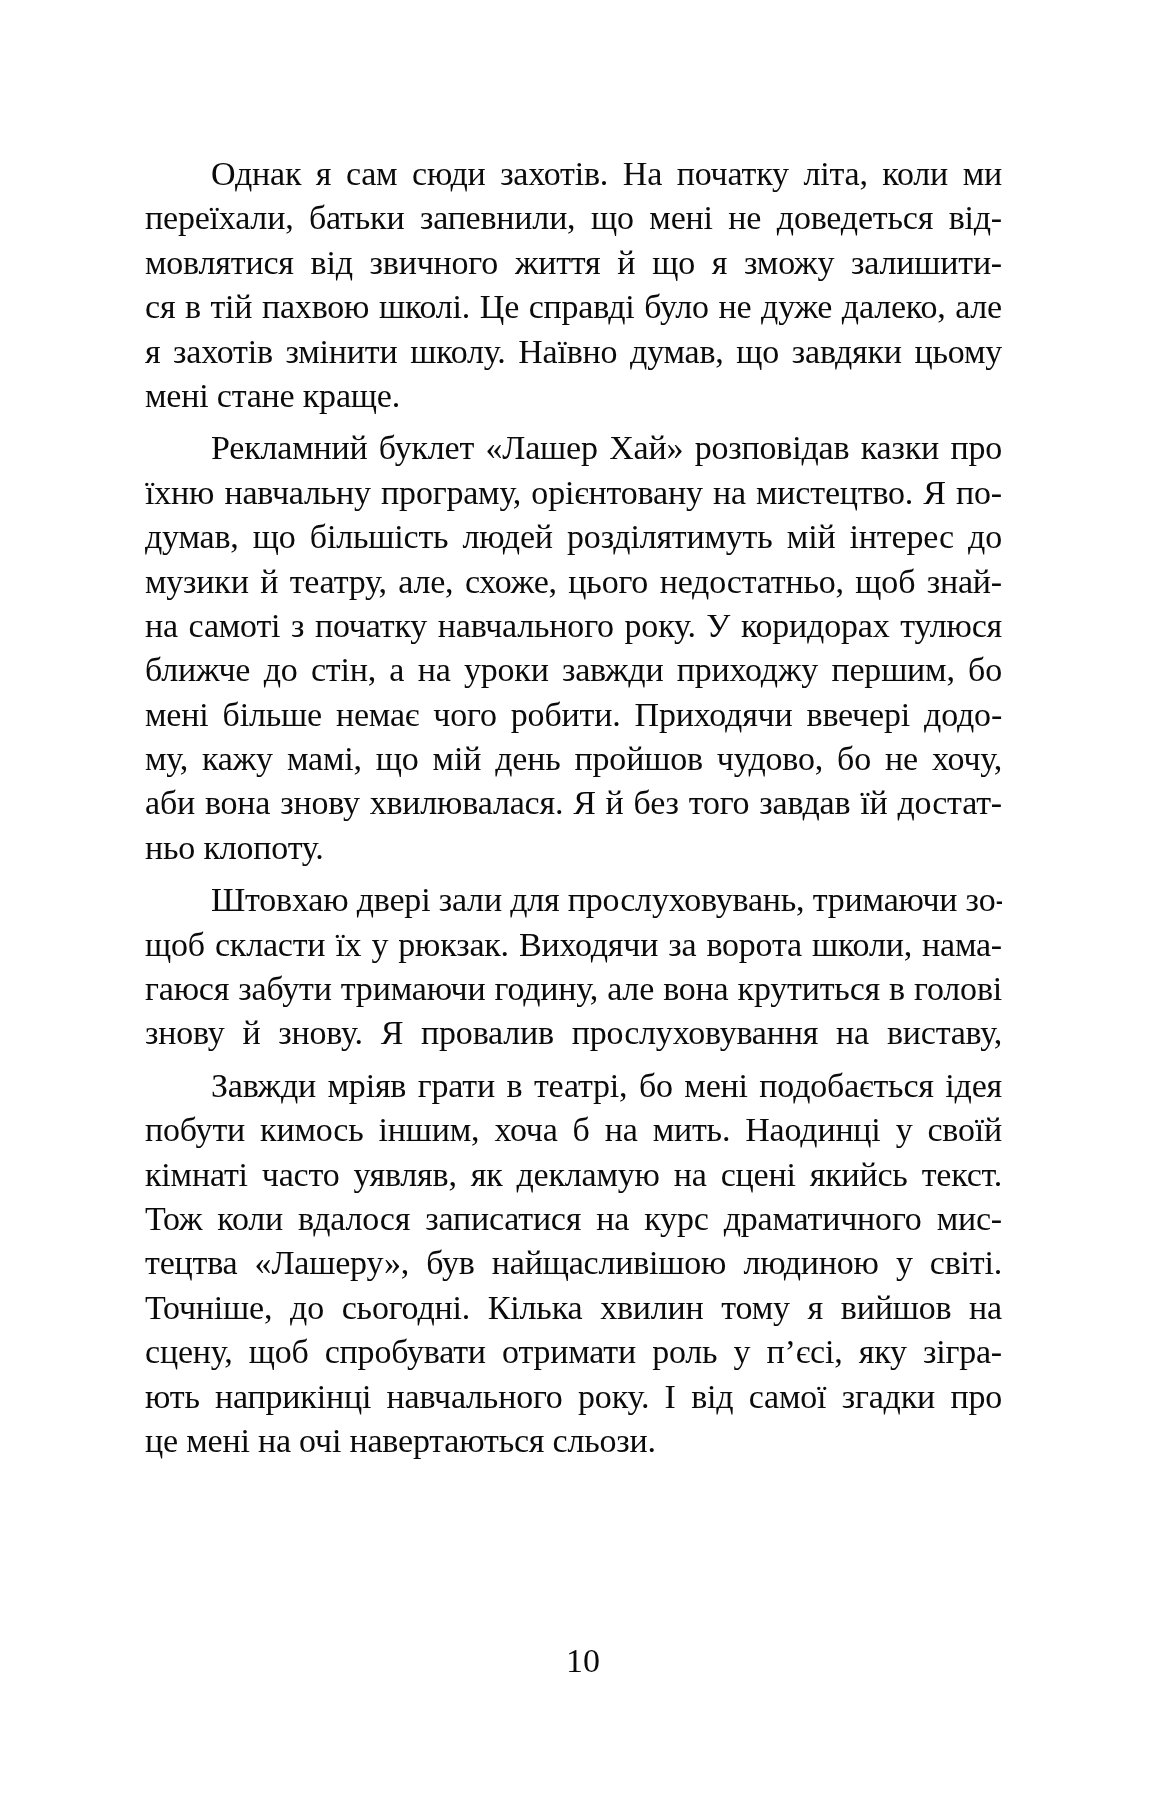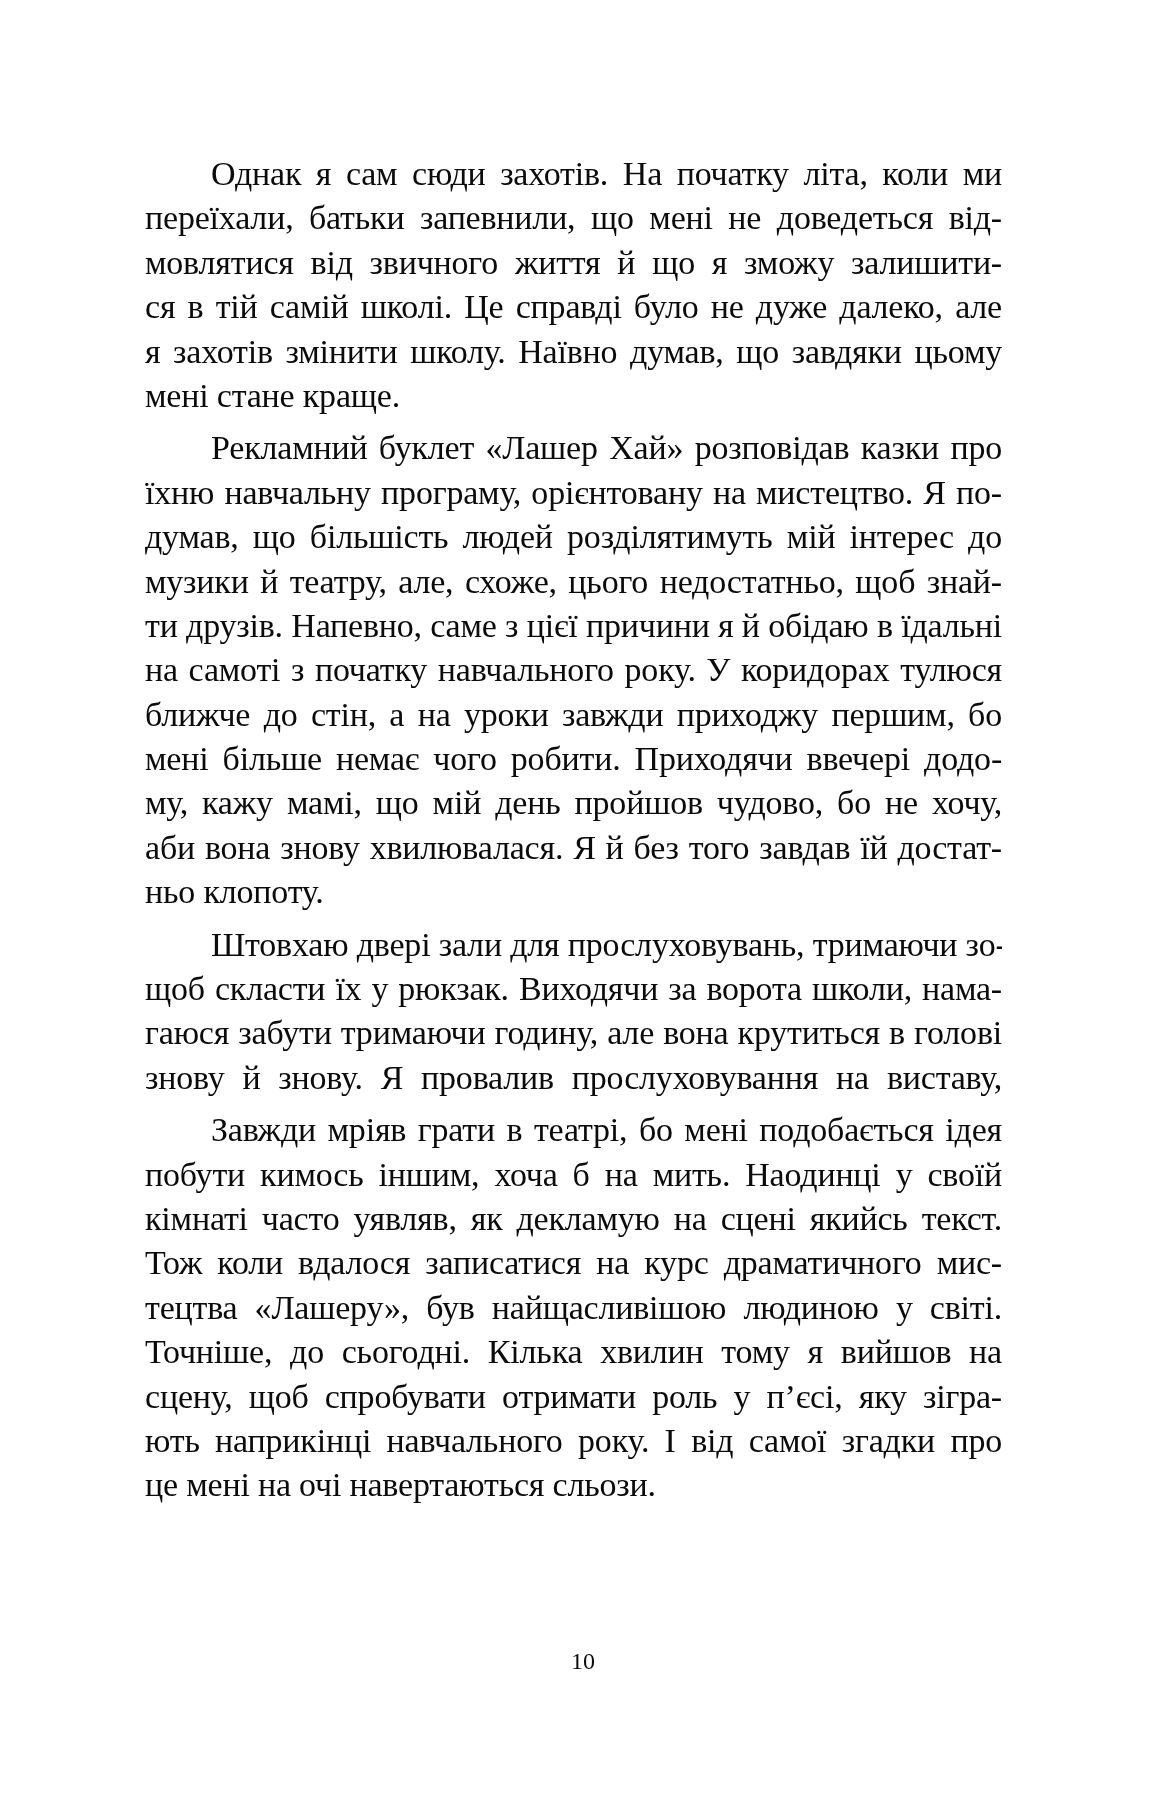--- a/index.html
+++ b/index.html
@@ -44,43 +44,42 @@
   }
   .line.last {
     text-align-last: left;
   }
   .page-number {
     position: absolute;
     top: 1639px;
     left: 0;
     width: 100%;
     text-align: center;
-    font-size: 24px;
+    font-size: 34px;
     line-height: 44.4px;
   }
 </style>
 </head>
 <body>
 
 <main class="page">
   <section class="text-block" id="text-block">
       <div class="paragraph">
         <div class="line first">Однак я сам сюди захотів. На початку літа, коли ми</div>
         <div class="line">переїхали, батьки запевнили, що мені не доведеться від-</div>
         <div class="line">мовлятися від звичного життя й що я зможу залишити-</div>
-        <div class="line">ся в тій самій школі. Це справді було не дуже далеко, але</div>
+        <div class="line">ся в тій пахвою школі. Це справді було не дуже далеко, але</div>
         <div class="line">я захотів змінити школу. Наївно думав, що завдяки цьому</div>
         <div class="line last">мені стане краще.</div>
       </div>
       <div class="paragraph">
         <div class="line first">Рекламний буклет «Лашер Хай» розповідав казки про</div>
         <div class="line">їхню навчальну програму, орієнтовану на мистецтво. Я по-</div>
         <div class="line">думав, що більшість людей розділятимуть мій інтерес до</div>
         <div class="line">музики й театру, але, схоже, цього недостатньо, щоб знай-</div>
-        <div class="line">ти друзів. Напевно, саме з цієї причини я й обідаю в їдальні</div>
         <div class="line">на самоті з початку навчального року. У коридорах тулюся</div>
         <div class="line">ближче до стін, а на уроки завжди приходжу першим, бо</div>
         <div class="line">мені більше немає чого робити. Приходячи ввечері додо-</div>
         <div class="line">му, кажу мамі, що мій день пройшов чудово, бо не хочу,</div>
         <div class="line">аби вона знову хвилювалася. Я й без того завдав їй достат-</div>
         <div class="line last">ньо клопоту.</div>
       </div>
       <div class="paragraph">
         <div class="line first">Штовхаю двері зали для прослуховувань, тримаючи зо-</div>
         <div class="line">щоб скласти їх у рюкзак. Виходячи за ворота школи, нама-</div>

